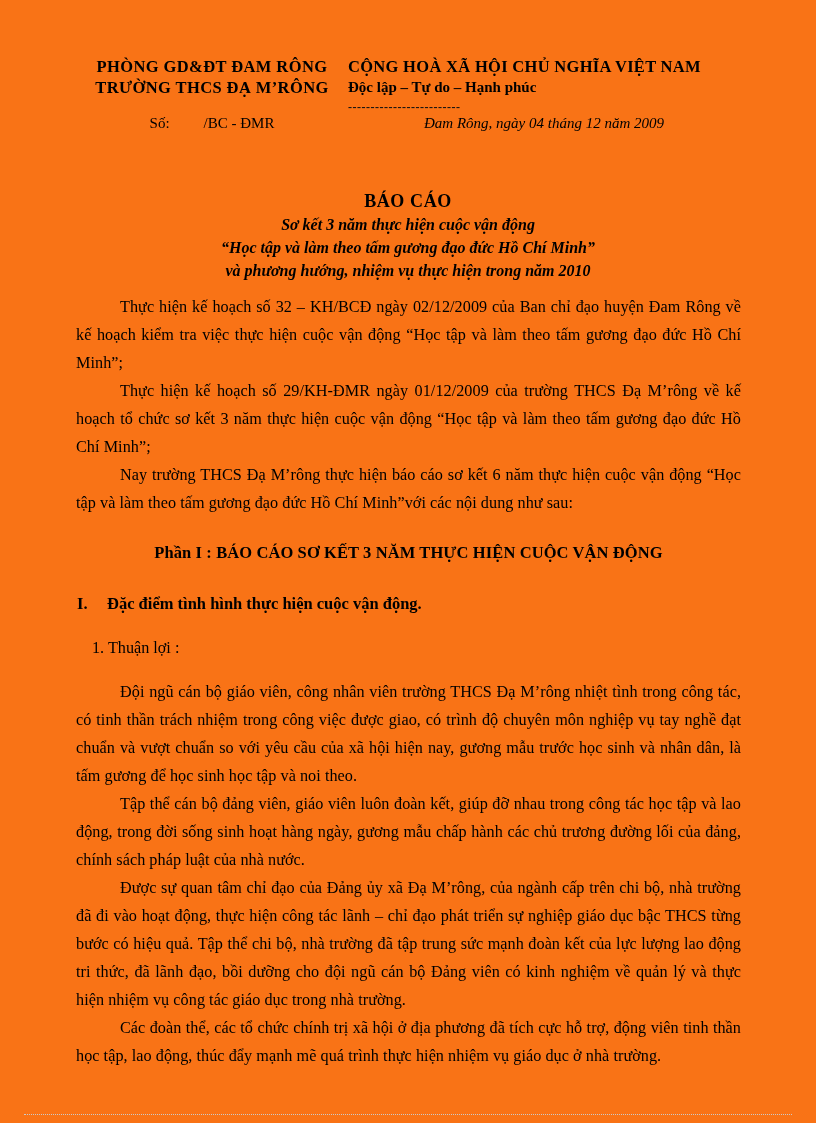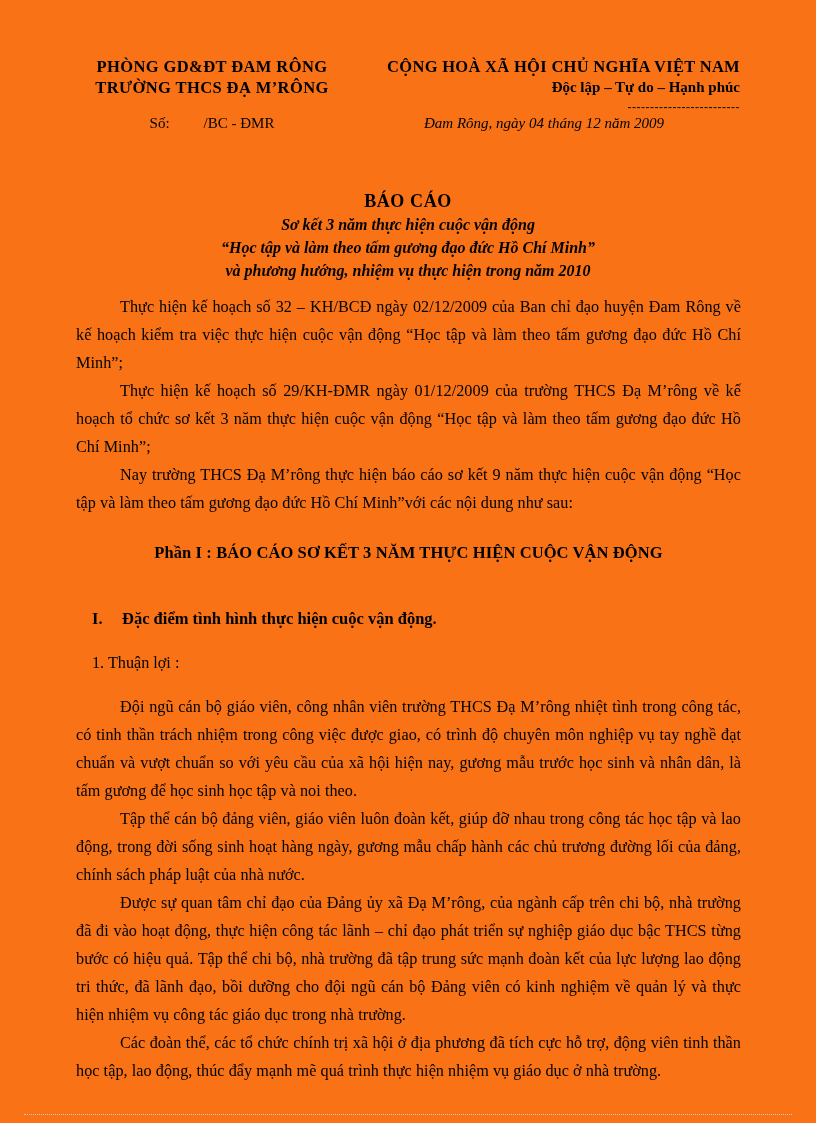--- a/index.html
+++ b/index.html
@@ -30,21 +30,21 @@
     align-items: flex-start;
   }
   .header-left {
     width: 272px;
     flex: 0 0 272px;
     text-align: center;
     padding-top: 0px;
   }
   .header-right {
     flex: 1 1 auto;
-    text-align: right;
+    text-align: left;
   }
   .org-line {
     font-size: 16.5px;
     font-weight: 700;
     letter-spacing: 0.4px;
     line-height: 21px;
     white-space: nowrap;
   }
   .nation-line {
     font-size: 16.5px;
@@ -133,21 +133,21 @@
   .part-heading {
     margin: 0;
     padding-top: 22px;
     text-align: center;
     font-size: 16.5px;
     font-weight: 700;
     line-height: 28px;
     letter-spacing: 0.1px;
   }
   .section-heading {
-    margin: 16px;
+    margin: 1px;
     padding-top: 22px;
     font-size: 16.5px;
     font-weight: 700;
     line-height: 28px;
   }
   .section-heading .sec-num {
     display: inline-block;
     width: 30px;
   }
   .sub-heading {
@@ -193,21 +193,21 @@
   <div class="title-block">
     <div class="title-main">BÁO CÁO</div>
     <div class="title-sub">Sơ kết 3 năm thực hiện cuộc vận động</div>
     <div class="title-sub">“Học tập và làm theo tấm gương đạo đức Hồ Chí Minh”</div>
     <div class="title-sub">và phương hướng, nhiệm vụ thực hiện trong năm 2010</div>
   </div>
 
   <div class="body-block">
     <p class="para">Thực hiện kế hoạch số 32 – KH/BCĐ ngày 02/12/2009 của Ban chỉ đạo huyện Đam Rông về kế hoạch kiểm tra việc thực hiện cuộc vận động “Học tập và làm theo tấm gương đạo đức Hồ Chí Minh”;</p>
     <p class="para">Thực hiện kế hoạch số 29/KH-ĐMR ngày 01/12/2009 của trường THCS Đạ M’rông về kế hoạch tổ chức sơ kết 3 năm thực hiện cuộc vận động “Học tập và làm theo tấm gương đạo đức Hồ Chí Minh”;</p>
-    <p class="para">Nay trường THCS Đạ M’rông thực hiện báo cáo sơ kết 9 năm thực hiện cuộc vận động “Học tập và làm theo tấm gương đạo đức Hồ Chí Minh”với các nội dung như sau:</p>
+    <p class="para">Nay trường THCS Đạ M’rông thực hiện báo cáo sơ kết 6 năm thực hiện cuộc vận động “Học tập và làm theo tấm gương đạo đức Hồ Chí Minh”với các nội dung như sau:</p>
 
     <p class="part-heading">Phần I : BÁO CÁO SƠ KẾT 3 NĂM THỰC HIỆN CUỘC VẬN ĐỘNG</p>
 
     <p class="section-heading"><span class="sec-num">I.</span><span>Đặc điểm tình hình thực hiện cuộc vận động.</span></p>
 
     <p class="sub-heading">1. Thuận lợi :</p>
 
     <p class="para">Đội ngũ cán bộ giáo viên, công nhân viên trường THCS Đạ M’rông nhiệt tình trong công tác, có tinh thần trách nhiệm trong công việc được giao, có trình độ chuyên môn nghiệp vụ tay nghề đạt chuẩn và vượt chuẩn so với yêu cầu của xã hội hiện nay, gương mẫu trước học sinh và nhân dân, là tấm gương để học sinh học tập và noi theo.</p>
     <p class="para">Tập thể cán bộ đảng viên, giáo viên luôn đoàn kết, giúp đỡ nhau trong công tác học tập và lao động, trong đời sống sinh hoạt hàng ngày, gương mẫu chấp hành các chủ trương đường lối của đảng, chính sách pháp luật của nhà nước.</p>
     <p class="para">Được sự quan tâm chỉ đạo của Đảng ủy xã Đạ M’rông, của ngành cấp trên chi bộ, nhà trường đã đi vào hoạt động, thực hiện công tác lãnh – chỉ đạo phát triển sự nghiệp giáo dục bậc THCS từng bước có hiệu quả. Tập thể chi bộ, nhà trường đã tập trung sức mạnh đoàn kết của lực lượng lao động tri thức, đã lãnh đạo, bồi dưỡng cho đội ngũ cán bộ Đảng viên có kinh nghiệm về quản lý và thực hiện nhiệm vụ công tác giáo dục trong nhà trường.</p>

